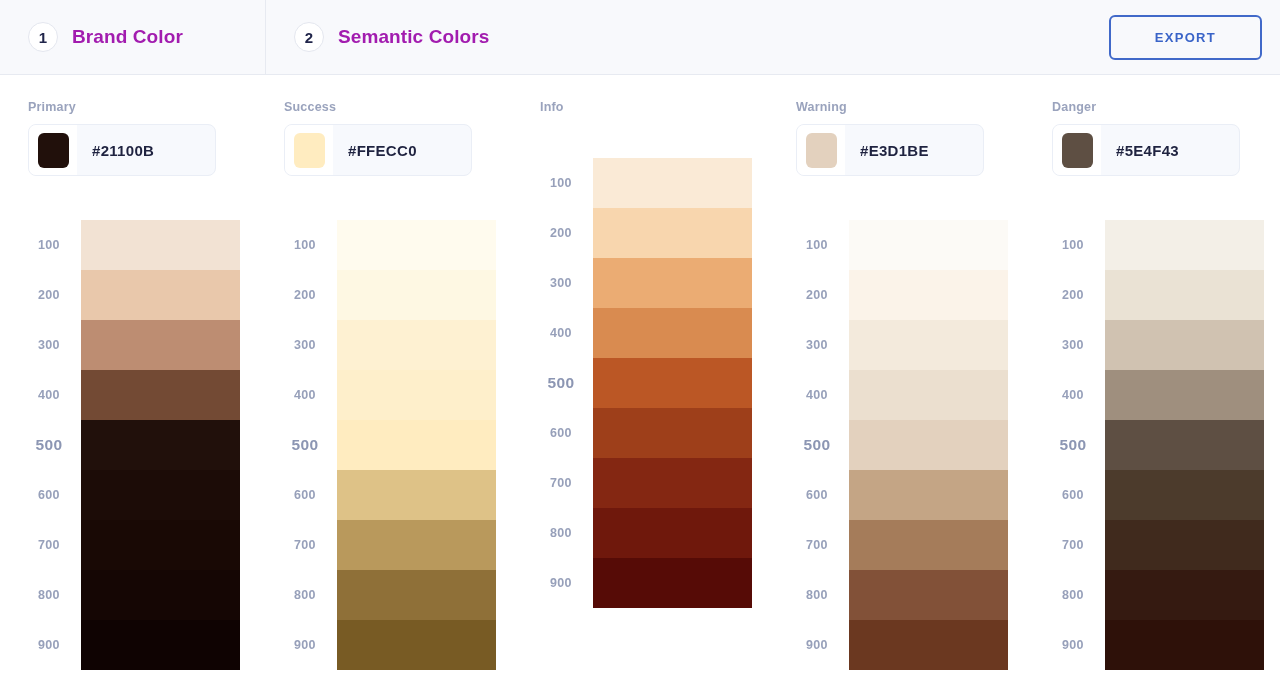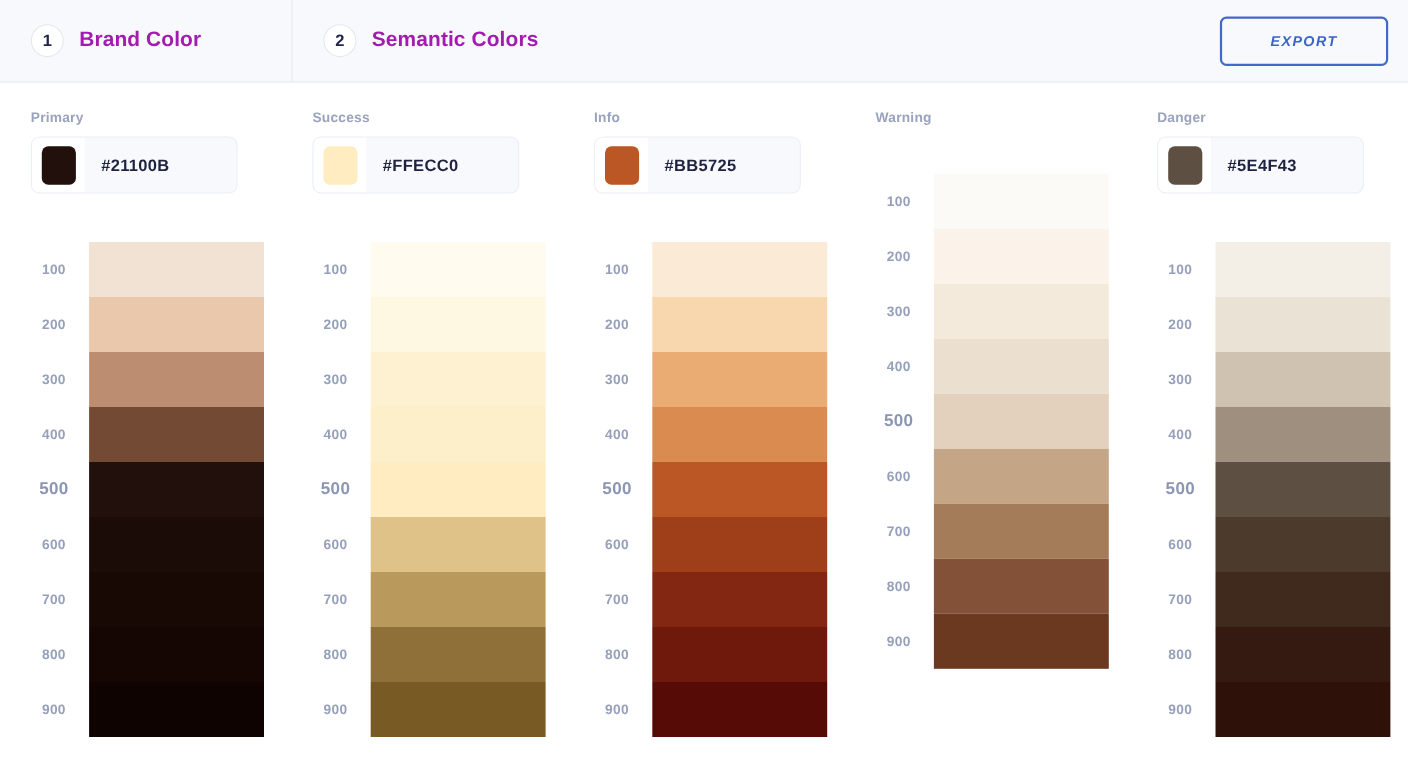--- a/index.html
+++ b/index.html
@@ -71,21 +71,20 @@
     border: 2px solid #4169c9;
     border-radius: 6px;
     background: transparent;
     color: #3a64c8;
     font-family: "Liberation Sans", sans-serif;
     font-size: 13px;
     font-weight: bold;
     letter-spacing: 1.3px;
     padding: 13px 44px;
     cursor: pointer;
-    font-style: italic;
   }
 
   
   .palette-grid {
     display: flex;
     padding: 0;
   }
 
   .palette-col {
     width: 256px;
@@ -281,26 +280,20 @@
           <div class="ramp-chip" style="background: rgb(143, 112, 56);"></div>
         </div>
         <div class="ramp-row">
           <div class="ramp-label">900</div>
           <div class="ramp-chip" style="background: rgb(120, 91, 36);"></div>
         </div>
       </div>
     </div>
     <div class="palette-col">
       <div class="col-title">Info</div>
-      <div class="hex-card">
-        <div class="hex-card-swatch-pad">
-          <div class="hex-swatch" style="background: rgb(187, 87, 37);"></div>
-        </div>
-        <div class="hex-value">#BB5725</div>
-      </div>
       <div class="ramp">
         <div class="ramp-row">
           <div class="ramp-label">100</div>
           <div class="ramp-chip" style="background: rgb(250, 234, 214);"></div>
         </div>
         <div class="ramp-row">
           <div class="ramp-label">200</div>
           <div class="ramp-chip" style="background: rgb(248, 214, 174);"></div>
         </div>
         <div class="ramp-row">
@@ -328,20 +321,26 @@
           <div class="ramp-chip" style="background: rgb(111, 24, 12);"></div>
         </div>
         <div class="ramp-row">
           <div class="ramp-label">900</div>
           <div class="ramp-chip" style="background: rgb(86, 11, 6);"></div>
         </div>
       </div>
     </div>
     <div class="palette-col">
       <div class="col-title">Warning</div>
+      <div class="hex-card">
+        <div class="hex-card-swatch-pad">
+          <div class="hex-swatch" style="background: rgb(227, 209, 190);"></div>
+        </div>
+        <div class="hex-value">#E3D1BE</div>
+      </div>
       <div class="ramp">
         <div class="ramp-row">
           <div class="ramp-label">100</div>
           <div class="ramp-chip" style="background: rgb(252, 250, 246);"></div>
         </div>
         <div class="ramp-row">
           <div class="ramp-label">200</div>
           <div class="ramp-chip" style="background: rgb(251, 243, 233);"></div>
         </div>
         <div class="ramp-row">

